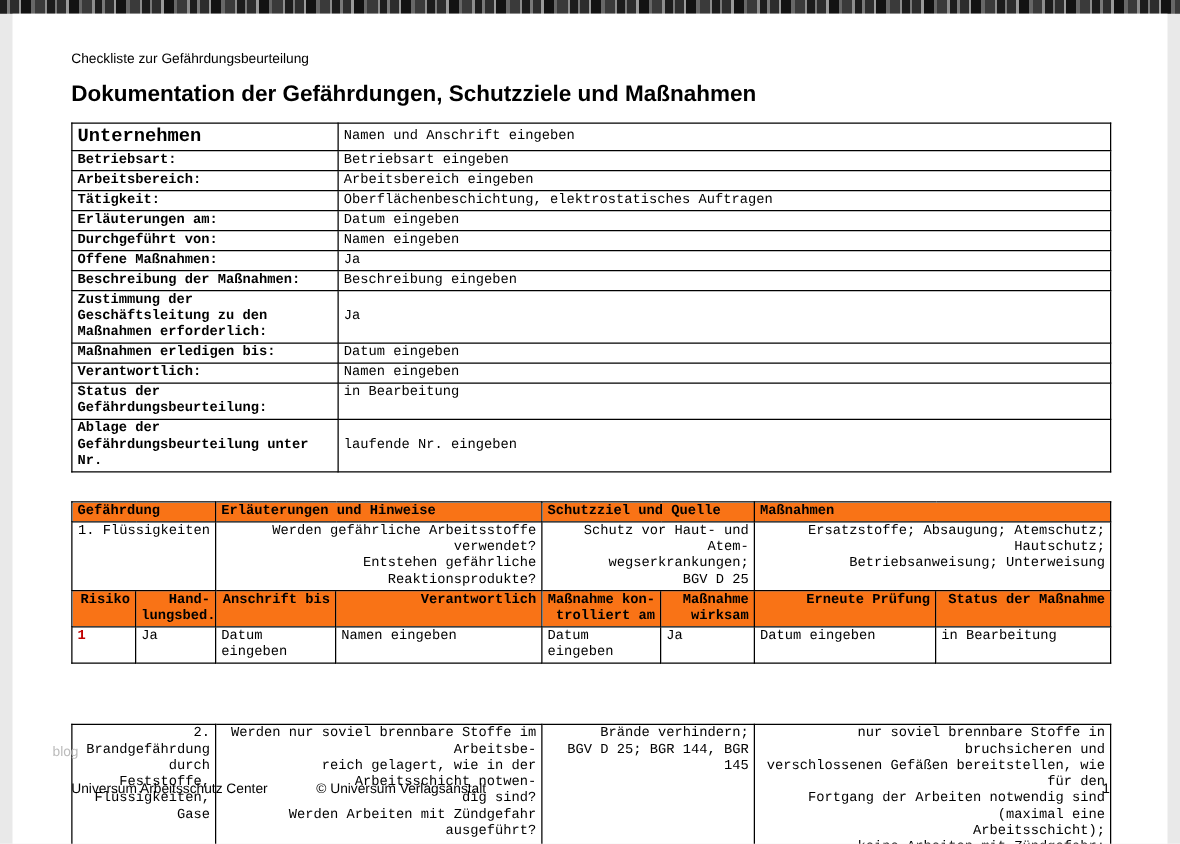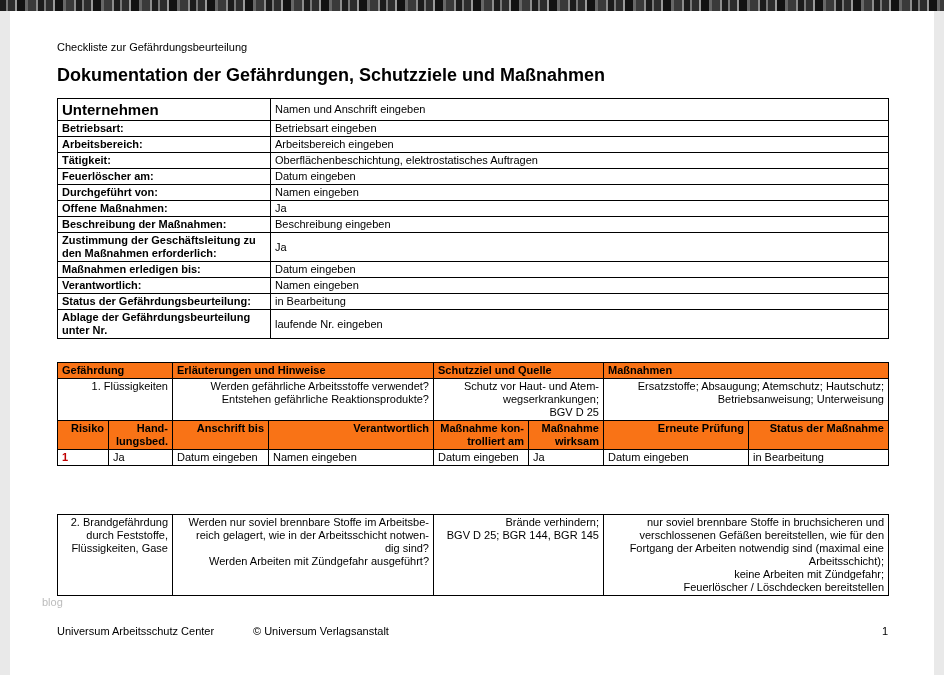--- a/index.html
+++ b/index.html
@@ -18,21 +18,21 @@
       #121212 17px 25px, #676767 25px 28px, #3a3a3a 28px 36px, #8d8d8d 36px 38px);
   }
   .page {
     position:absolute; top:11px; left:10px;
     width:924px; height:668px; background:#fff;
   }
   .content { padding:30px 46px 0 47px; }
   .doc-subtitle { font-size:11px; line-height:13px; margin-bottom:12px; }
   .doc-title { font-size:18px; line-height:18px; font-weight:bold; margin-bottom:14px; }
 
-  table { border-collapse:collapse; table-layout:fixed; width:831px; }
+  table { border-collapse:collapse; table-layout:fixed; width:831px;font-family:Liberation Mono, monospace; }
   td {
     border:1px solid #000;
     font-size:11px; line-height:13px;
     padding:1px 4px;
     vertical-align:top; text-align:left;
     overflow:hidden;
   }
   .lbl { font-weight:bold; }
   .big { font-size:15px; line-height:19px; }
   .vmid { vertical-align:middle; }
@@ -82,21 +82,21 @@
         </tr>
         <tr>
           <td class="lbl">Arbeitsbereich:</td>
           <td>Arbeitsbereich eingeben</td>
         </tr>
         <tr>
           <td class="lbl">Tätigkeit:</td>
           <td>Oberflächenbeschichtung, elektrostatisches Auftragen</td>
         </tr>
         <tr>
-          <td class="lbl">Feuerlöscher am:</td>
+          <td class="lbl">Erläuterungen am:</td>
           <td>Datum eingeben</td>
         </tr>
         <tr>
           <td class="lbl">Durchgeführt von:</td>
           <td>Namen eingeben</td>
         </tr>
         <tr>
           <td class="lbl">Offene Maßnahmen:</td>
           <td>Ja</td>
         </tr>

